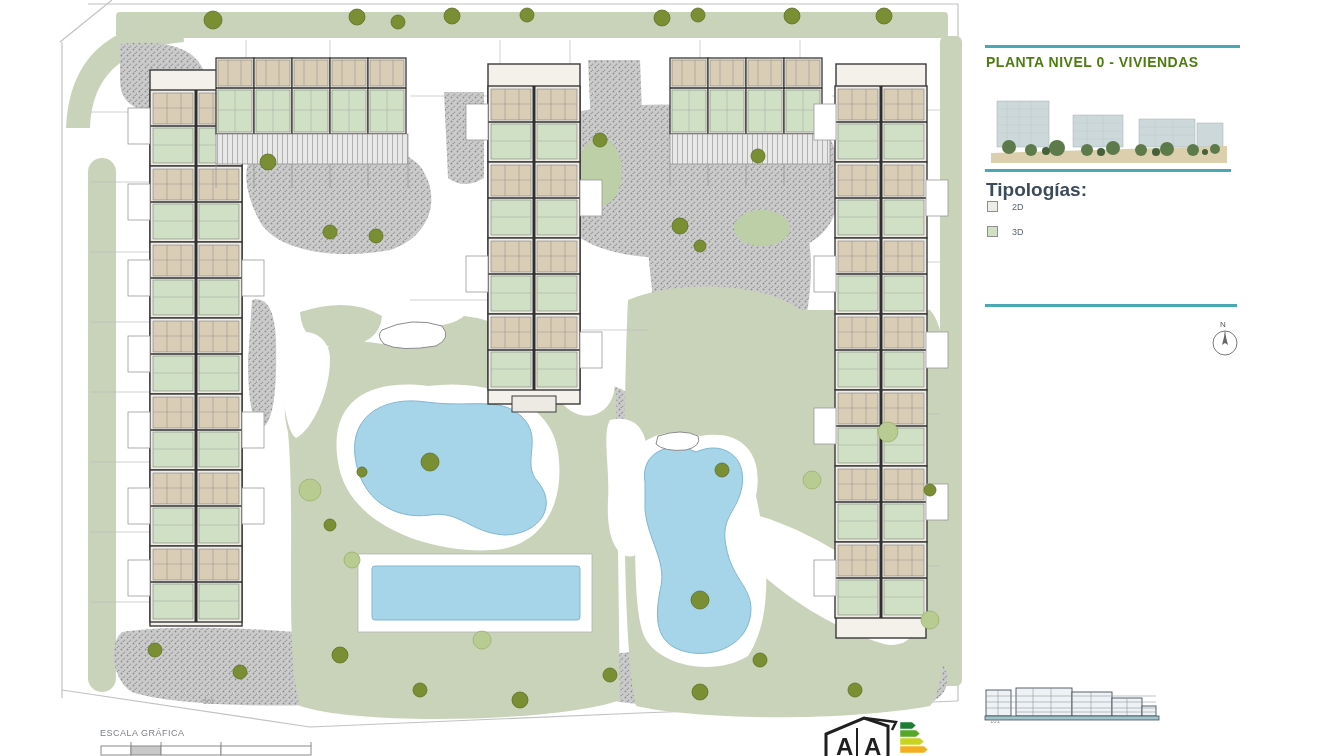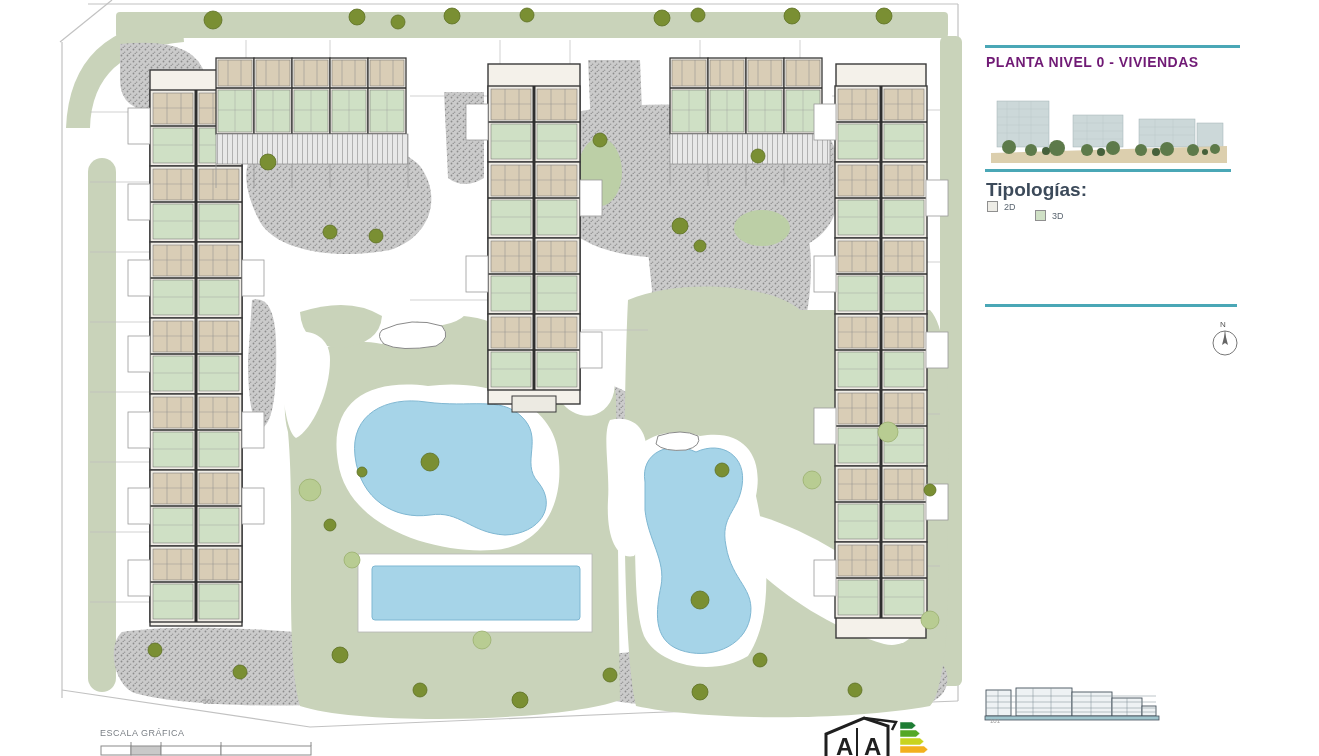--- a/index.html
+++ b/index.html
@@ -5,25 +5,25 @@
   html,body{margin:0;padding:0;background:#fff;}
   #canvas{position:relative;width:1319px;height:756px;background:#ffffff;overflow:hidden;
           font-family:"Liberation Sans", sans-serif;}
   
   .panel{position:absolute;left:985px;top:0;width:260px;height:756px;}
   .divider{position:absolute;left:0;height:3px;background:#4aa7b6;}
   .div1{top:45px;width:255px;}
   .div2{top:169px;width:246px;}
   .div3{top:304px;width:252px;}
   .panel-title{position:absolute;left:1px;top:54px;font-size:14px;font-weight:bold;
-               color:#701a75;letter-spacing:.5px;}
+               color:#4d7c0f;letter-spacing:.5px;}
   .render{position:absolute;left:6px;top:93px;width:236px;height:70px;}
   .typ-head{position:absolute;left:1px;top:179px;font-size:19px;font-weight:bold;color:#3c4a5a;}
-  .legend-row{position:absolute;left:2px;display:flex;align-items:center;gap:6px;}
-  .lr0{top:201px;} .lr1{top:210px;margin-left:48px;}
+  .legend-row{position:absolute;left:2px;display:flex;align-items:center;gap:14px;}
+  .lr0{top:201px;} .lr1{top:226px;}
   .swatch{width:11px;height:11px;border:1px solid #8f8f8f;box-sizing:border-box;}
   .legend-label{font-size:9px;color:#5a6570;}
   .compass{position:absolute;left:220px;top:315px;width:44px;height:50px;}
   .compass text{font-family:"Liberation Sans",sans-serif;}
   .scale-label{position:absolute;left:100px;top:728px;font-size:9px;color:#7a7f85;letter-spacing:.5px;}
   .scalebar{position:absolute;left:100px;top:742px;width:220px;height:14px;}
   .energy{position:absolute;left:812px;top:714px;width:120px;height:42px;}
   .elevation{position:absolute;left:983px;top:684px;width:180px;height:45px;}
   .elev-note{position:absolute;left:990px;top:718px;font-size:6px;color:#9a9a9a;}
 </style>

